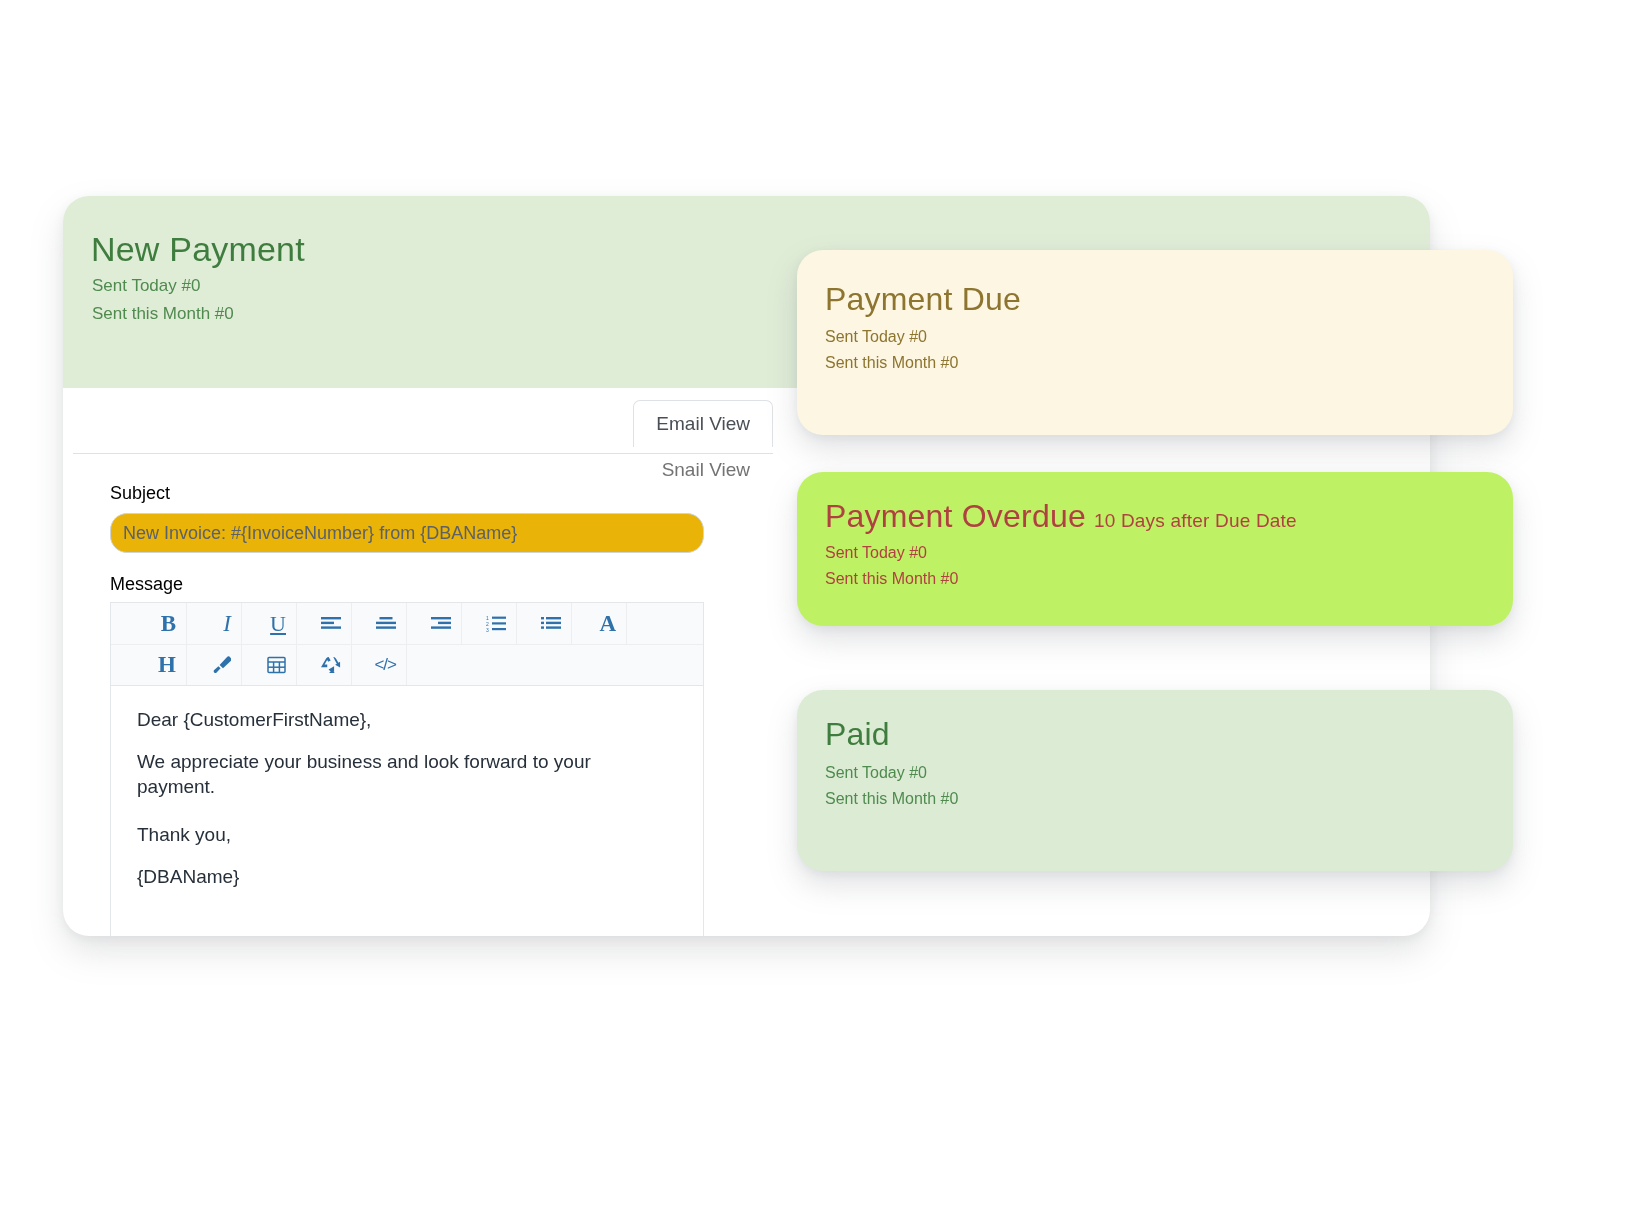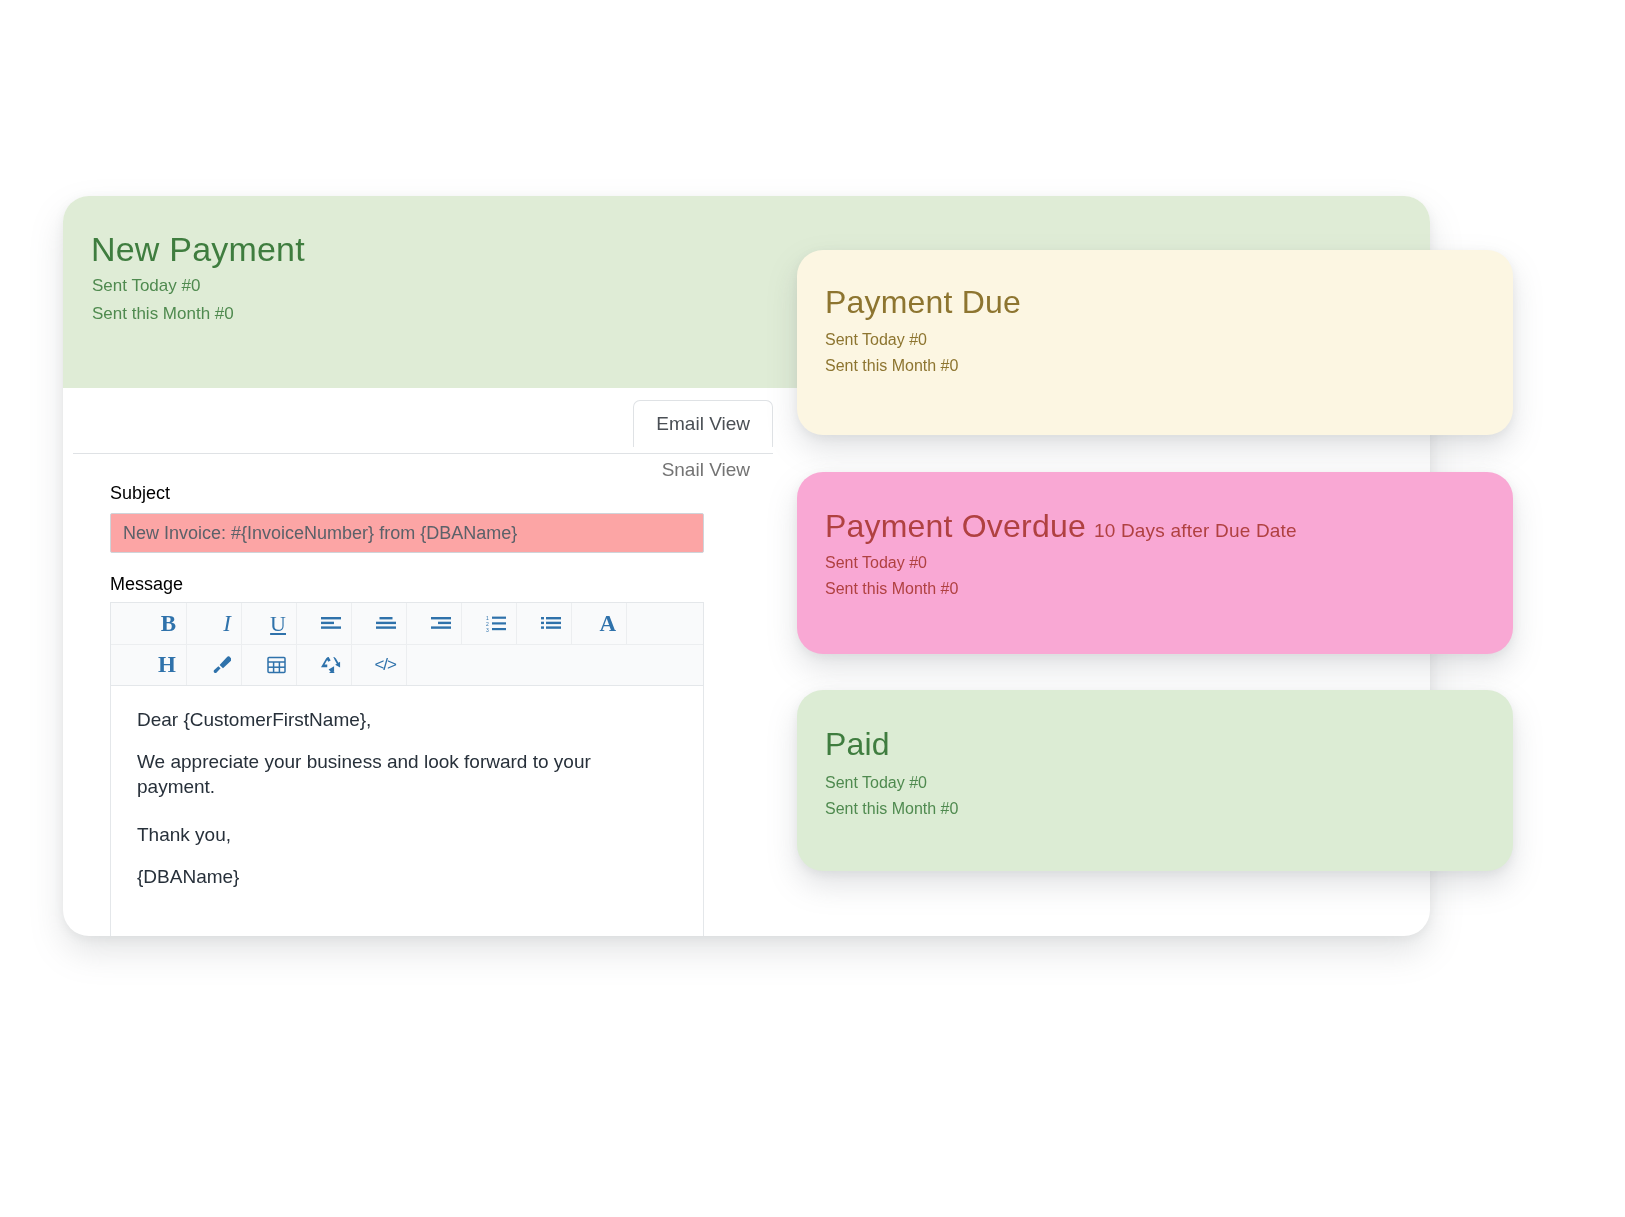--- a/index.html
+++ b/index.html
@@ -66,22 +66,22 @@
   
   .field-label {
     position: absolute; font-size: 18px; color: #000000; font-weight: 400;
   }
   #subject-label { left: 47px; top: 287px; }
   #message-label { left: 47px; top: 378px; }
 
   .subject-input {
     position: absolute; left: 47px; top: 317px;
     width: 594px; height: 40px;
-    border: 1px solid #cfd4d9; border-radius: 2px;
-    background: #fca5a5;
+    border: 1px solid #cfd4d9; border-radius: 17px;
+    background: #eab308;
     font-family: "Liberation Sans", sans-serif;
     font-size: 18px; color: #5b6169;
     padding: 0 12px;
     outline: none;
   }
 
   
   .editor {
     position: absolute; left: 47px; top: 406px;
     width: 594px; height: 334px;
@@ -133,35 +133,35 @@
   .fc-head { display: flex; align-items: baseline; }
 
   #card-payment-due {
     left: 797px; top: 250px; width: 716px; height: 185px;
     background: #fcf6e2;
   }
   #card-payment-due .fc-title { color: #8d7530; }
   #card-payment-due .fc-stat  { color: #8d7530; }
 
   #card-payment-overdue {
-    left: 797px; top: 472px; width: 716px; height: 182px;
-    background: #f9a8d4;
+    left: 797px; top: 472px; width: 716px; height: 154px;
+    background: #bef264;
   }
   #card-payment-overdue .fc-title { color: #b04141; }
   #card-payment-overdue .fc-sub   { color: #b04141; text-align: right; }
   #card-payment-overdue .fc-stat  { color: #b04141; }
 
   #card-paid {
     left: 797px; top: 690px; width: 716px; height: 181px;
     background: #dcecd4;
   }
   #card-paid .fc-title { color: #3f7d3f; }
   #card-paid .fc-stat  { color: #4f8a4f; }
 
-  .fc-inner { padding: 24px 0 0 28px; margin-top: 10px; }
+  .fc-inner { padding: 31px 0 0 28px; }
   #card-payment-overdue .fc-inner { padding-top: 26px; }
   #card-paid .fc-inner { padding-top: 26px; }
 </style>
 </head>
 <body>
 
 <div id="stage">
 
   <div class="main-card">
 

